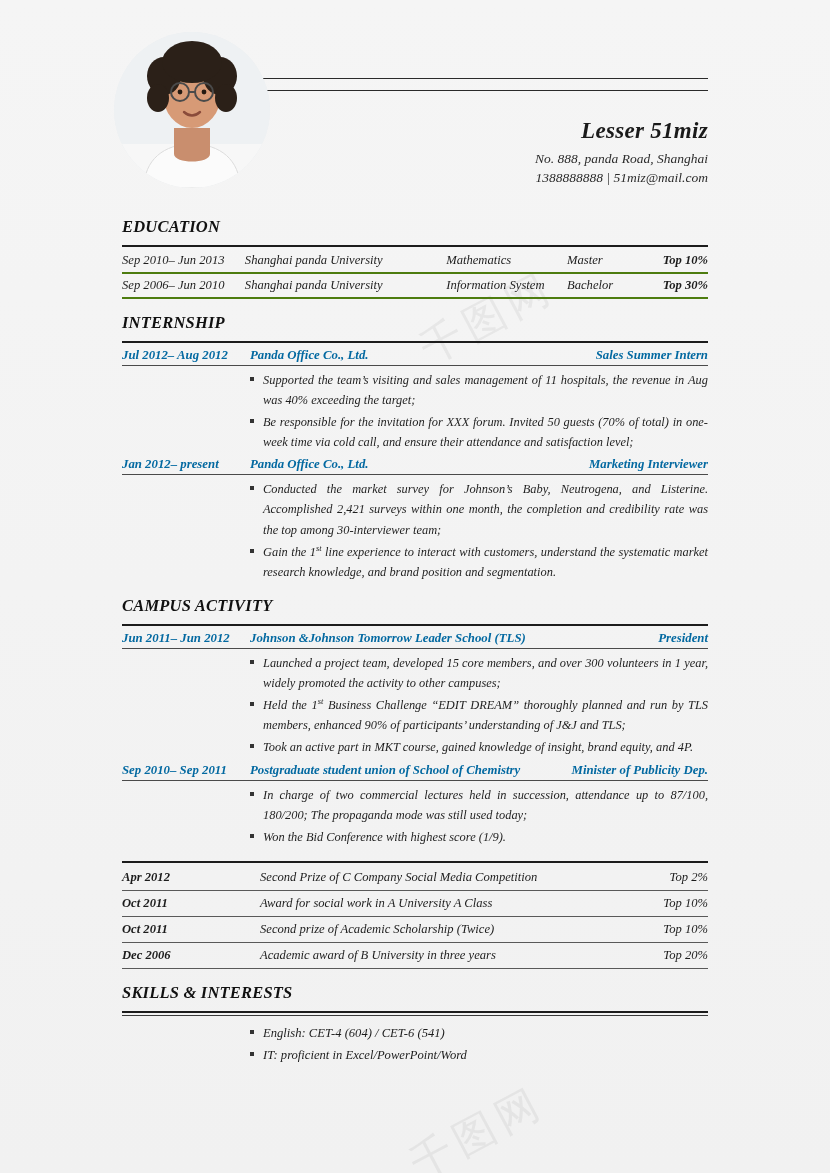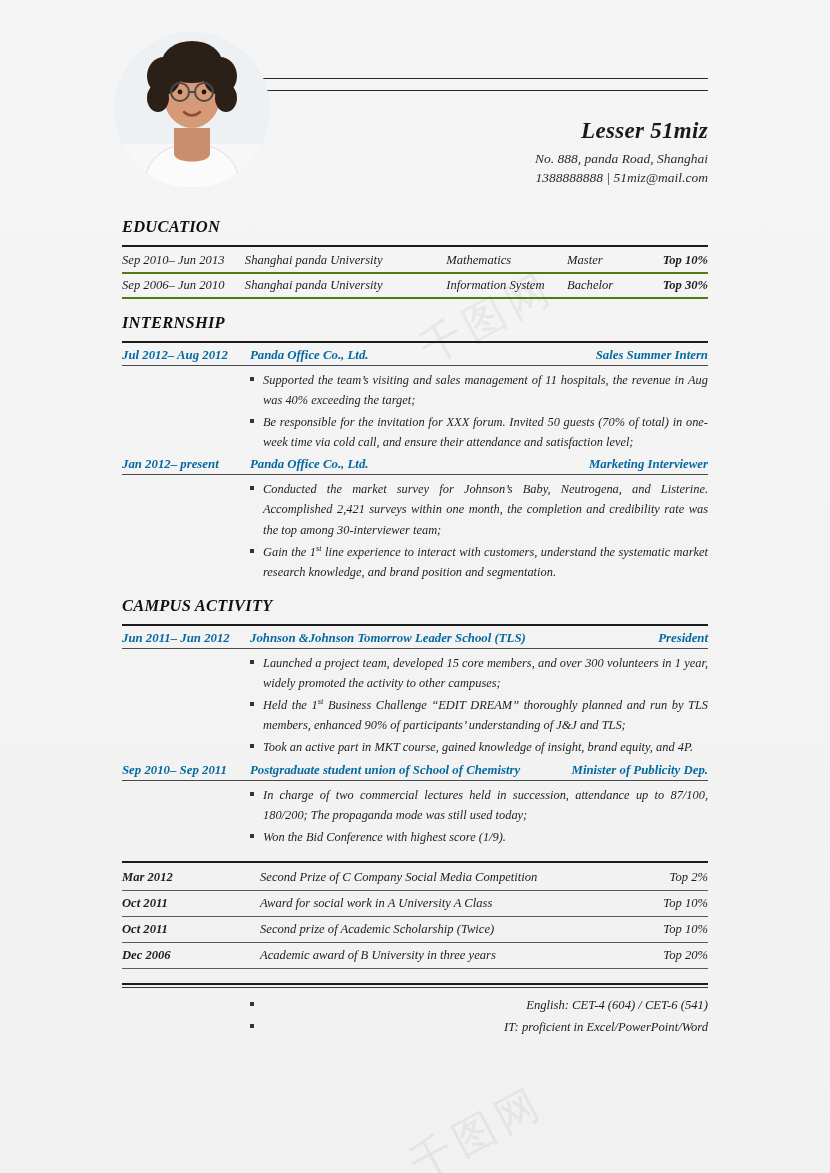--- a/index.html
+++ b/index.html
@@ -171,21 +171,20 @@
   table.honor td { padding: 5px 0; vertical-align: middle; }
   table.honor tr { border-bottom: 1px solid #595959; }
   .h-date { width: 138px; font-weight: bold; }
   .h-desc { }
   .h-rank { width: 120px; text-align: right; }
 
   ul.skills {
     list-style: none;
     margin: 6px 0 8px 0;
     padding: 0 0 0 128px;
-    text-align: right;
   }
   ul.skills li {
     position: relative;
     font-size: 12.6px;
     line-height: 1.75;
     color: #1c1c1c;
     padding-left: 13px;
   }
   ul.skills li:before {
     content: "";
@@ -327,21 +326,21 @@
           <li>Won the Bid Conference with highest score (1/9).</li>
         </ul>
       </div>
     </div>
 
     <div class="section">
       <div class="rule-thick"></div>
       <table class="honor">
         <tbody>
           <tr>
-            <td class="h-date">Mar 2012</td>
+            <td class="h-date">Apr 2012</td>
             <td class="h-desc">Second Prize of C Company Social Media Competition</td>
             <td class="h-rank">Top 2%</td>
           </tr>
           <tr>
             <td class="h-date">Oct 2011</td>
             <td class="h-desc">Award for social work in A University A Class</td>
             <td class="h-rank">Top 10%</td>
           </tr>
           <tr>
             <td class="h-date">Oct 2011</td>
@@ -351,20 +350,21 @@
           <tr>
             <td class="h-date">Dec 2006</td>
             <td class="h-desc">Academic award of B University in three years</td>
             <td class="h-rank">Top 20%</td>
           </tr>
         </tbody>
       </table>
     </div>
 
     <div class="section">
+      <div class="section-title">SKILLS &amp; INTERESTS</div>
       <div class="rule-thick"></div>
       <div class="rule-thin"></div>
       <ul class="skills">
         <li>English: CET-4 (604) / CET-6 (541)</li>
         <li>IT: proficient in Excel/PowerPoint/Word</li>
       </ul>
     </div>
 
   </div>
 </div>

